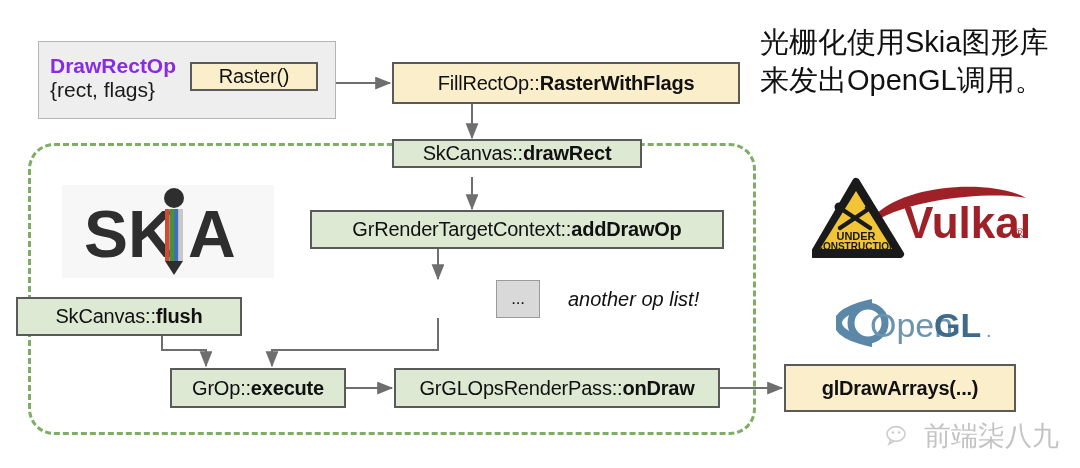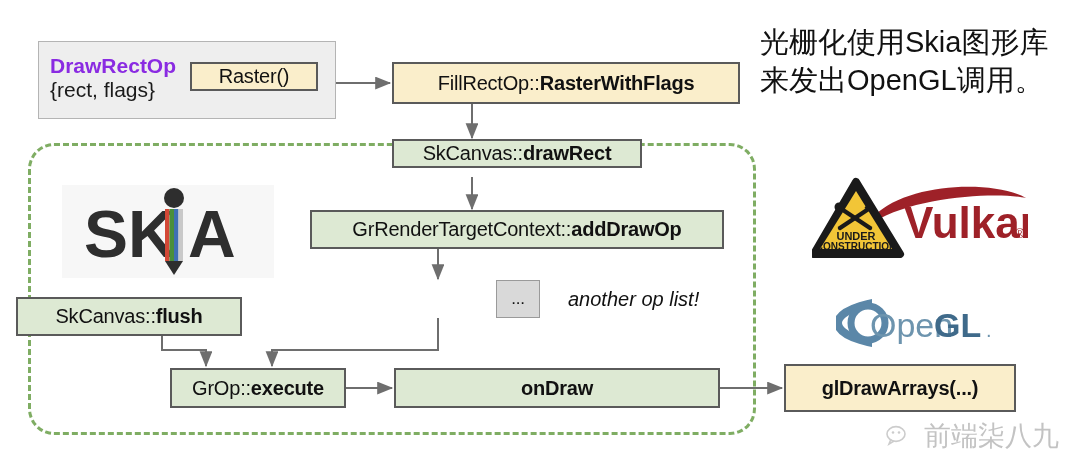--- a/index.html
+++ b/index.html
@@ -184,20 +184,21 @@
     <span>SkCanvas::</span>
       <span class="bold">flush</span>
   </div>
 
   <div class="fbox green" style="left:170px; top:368px; width:176px; height:40px;">
     <span>GrOp::</span>
       <span class="bold">execute</span>
   </div>
 
   <div class="fbox green" style="left:394px; top:368px; width:326px; height:40px;">
+    <span>GrGLOpsRenderPass::</span>
       <span class="bold">onDraw</span>
   </div>
 
   <div class="fbox cream" style="left:784px; top:364px; width:232px; height:48px;">
     <span class="bold">glDrawArrays(...)</span>
   </div>
 
   <div class="skia-plate" style="left:62px; top:185px; width:212px; height:93px;">
     <svg width="212" height="93" viewBox="0 0 212 93" xmlns="http://www.w3.org/2000/svg">
 

